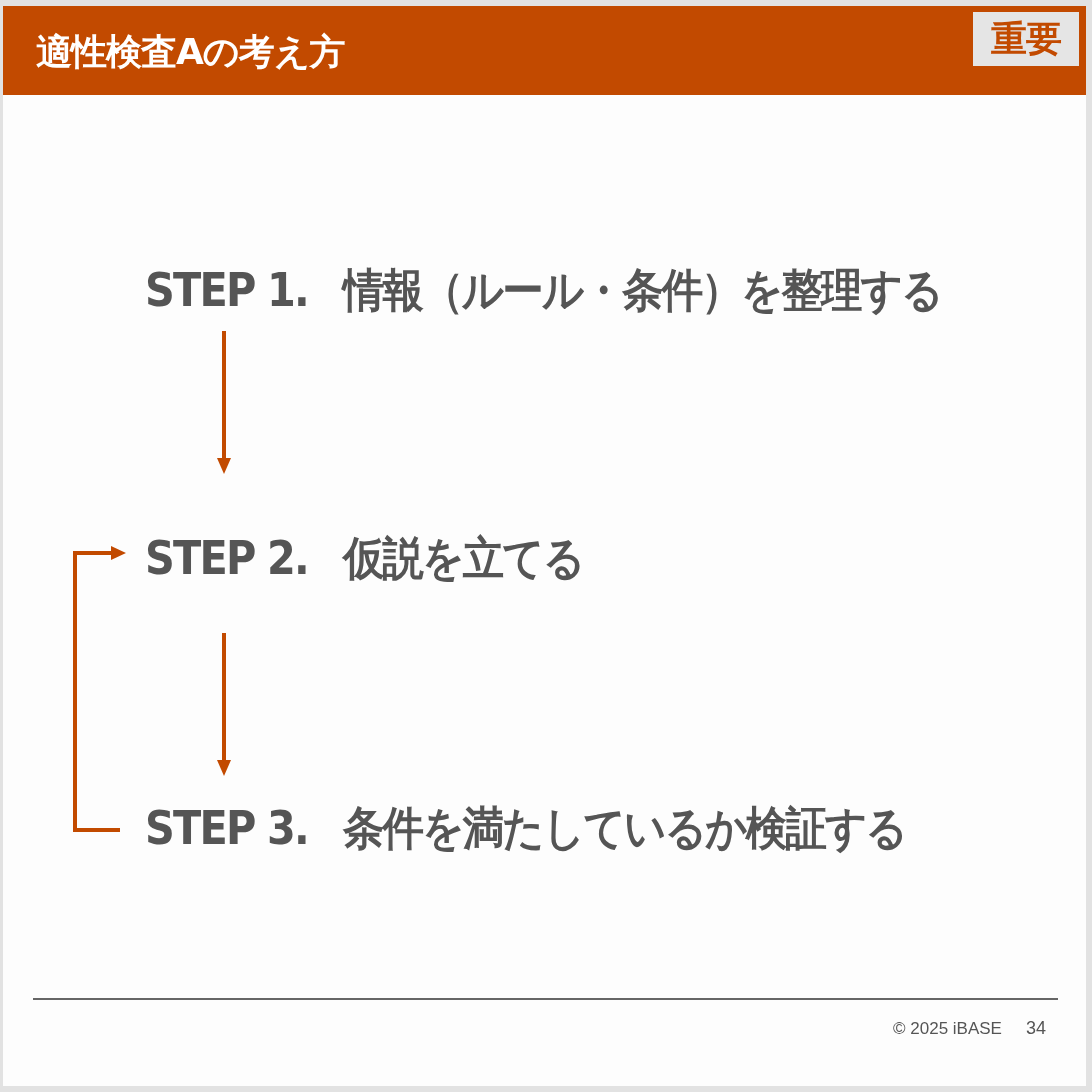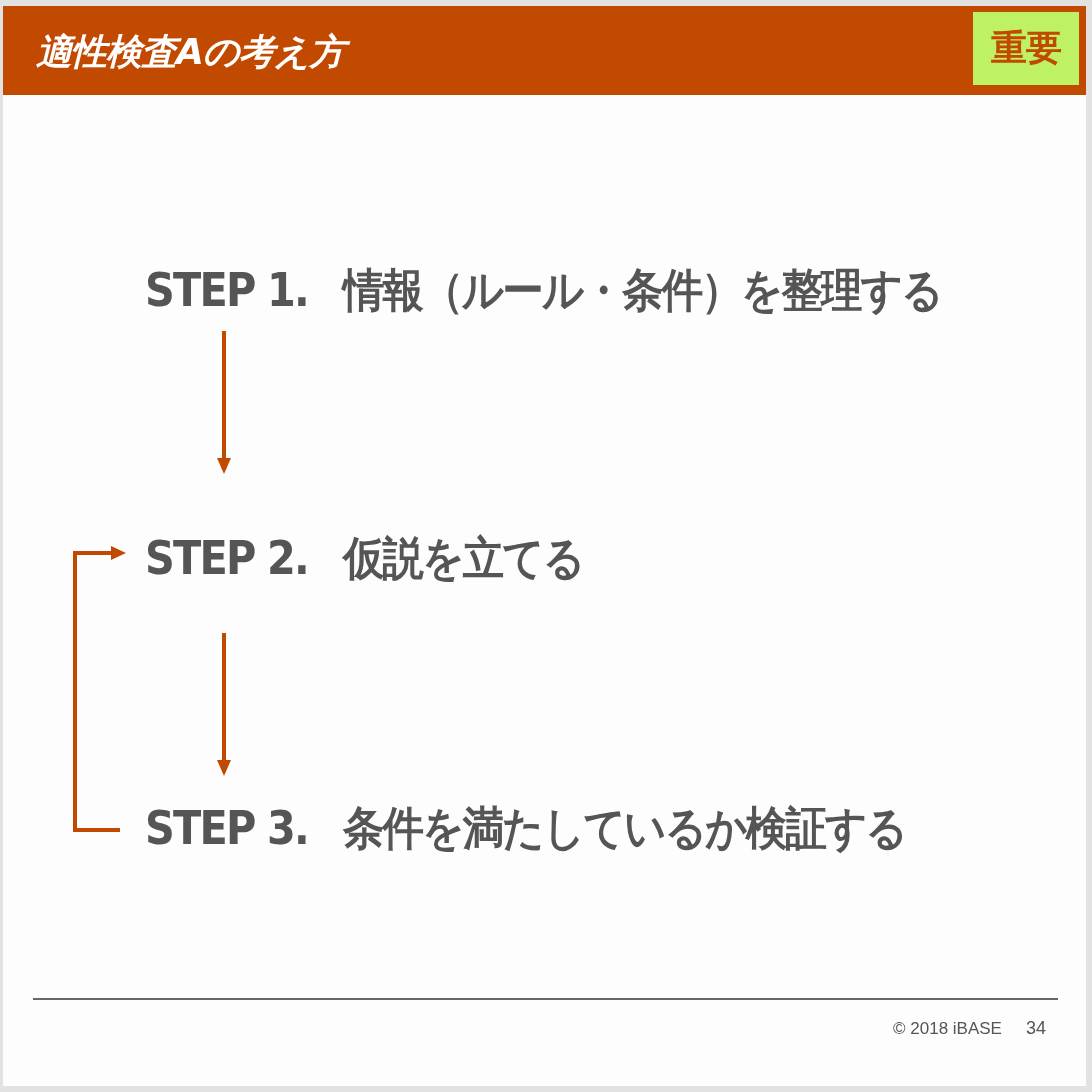--- a/index.html
+++ b/index.html
@@ -1,21 +1,21 @@
 <!DOCTYPE html>
 <html><head>
 <meta charset="utf-8">
 <style>
   html, body { margin:0; padding:0; }
   body { width:1092px; height:1092px; background:#e2e2e2; position:relative; overflow:hidden;
          font-family:"DejaVu Sans","Liberation Sans",sans-serif; }
   .slide { position:absolute; left:3px; top:6px; width:1083px; height:1080px; background:#fdfdfd; }
   .header { position:absolute; left:0; top:0; width:1083px; height:89px; background:#c24a00; }
-  .title { position:absolute; left:33px; top:22px; font-size:36px; font-weight:bold; color:#ffffff; letter-spacing:-1px; line-height:48px;font-style:italic; }
-  .badge { position:absolute; left:970px; top:6px; width:106px; height:73px; background:#bef264;
+  .title { position:absolute; left:33px; top:22px; font-size:36px; font-weight:bold; color:#ffffff; letter-spacing:-1px; line-height:48px; }
+  .badge { position:absolute; left:970px; top:6px; width:106px; height:54px; background:#e5e5e5;
            display:flex; align-items:center; justify-content:center; }
   .badge span { color:#c24a00; font-size:36px; font-weight:bold; letter-spacing:-1px; }
   .step { position:absolute; left:142px; font-size:46px; font-weight:bold; color:#555555; white-space:nowrap; letter-spacing:-2px; transform:scaleX(0.9); transform-origin:left center; }
   .step .num { display:inline-block; width:220px; }
   .footer-line { position:absolute; left:30px; top:992px; width:1025px; height:2px; background:#666; }
   .footer { position:absolute; right:40px; top:1012px; font-size:17px; color:#555; font-family:"Liberation Sans",sans-serif; }
   .footer .page { margin-left:24px; font-size:18px; }
 </style>
 </head>
 <body>
@@ -48,15 +48,15 @@
       <polygon points="214,754 228,754 221,770" fill="#c24a00"></polygon>
     </g>
     <g>
       <polyline points="117,824 72,824 72,547 108,547" fill="none" stroke="#c24a00" stroke-width="4"></polyline>
       <polygon points="108,540 108,554 123,547" fill="#c24a00"></polygon>
     </g>
   </svg>
 
   <div class="footer-line"></div>
   <div class="footer">
-    <span>© 2018 iBASE</span><span class="page">34</span>
+    <span>© 2025 iBASE</span><span class="page">34</span>
   </div>
 </div>
 
 </body></html>

